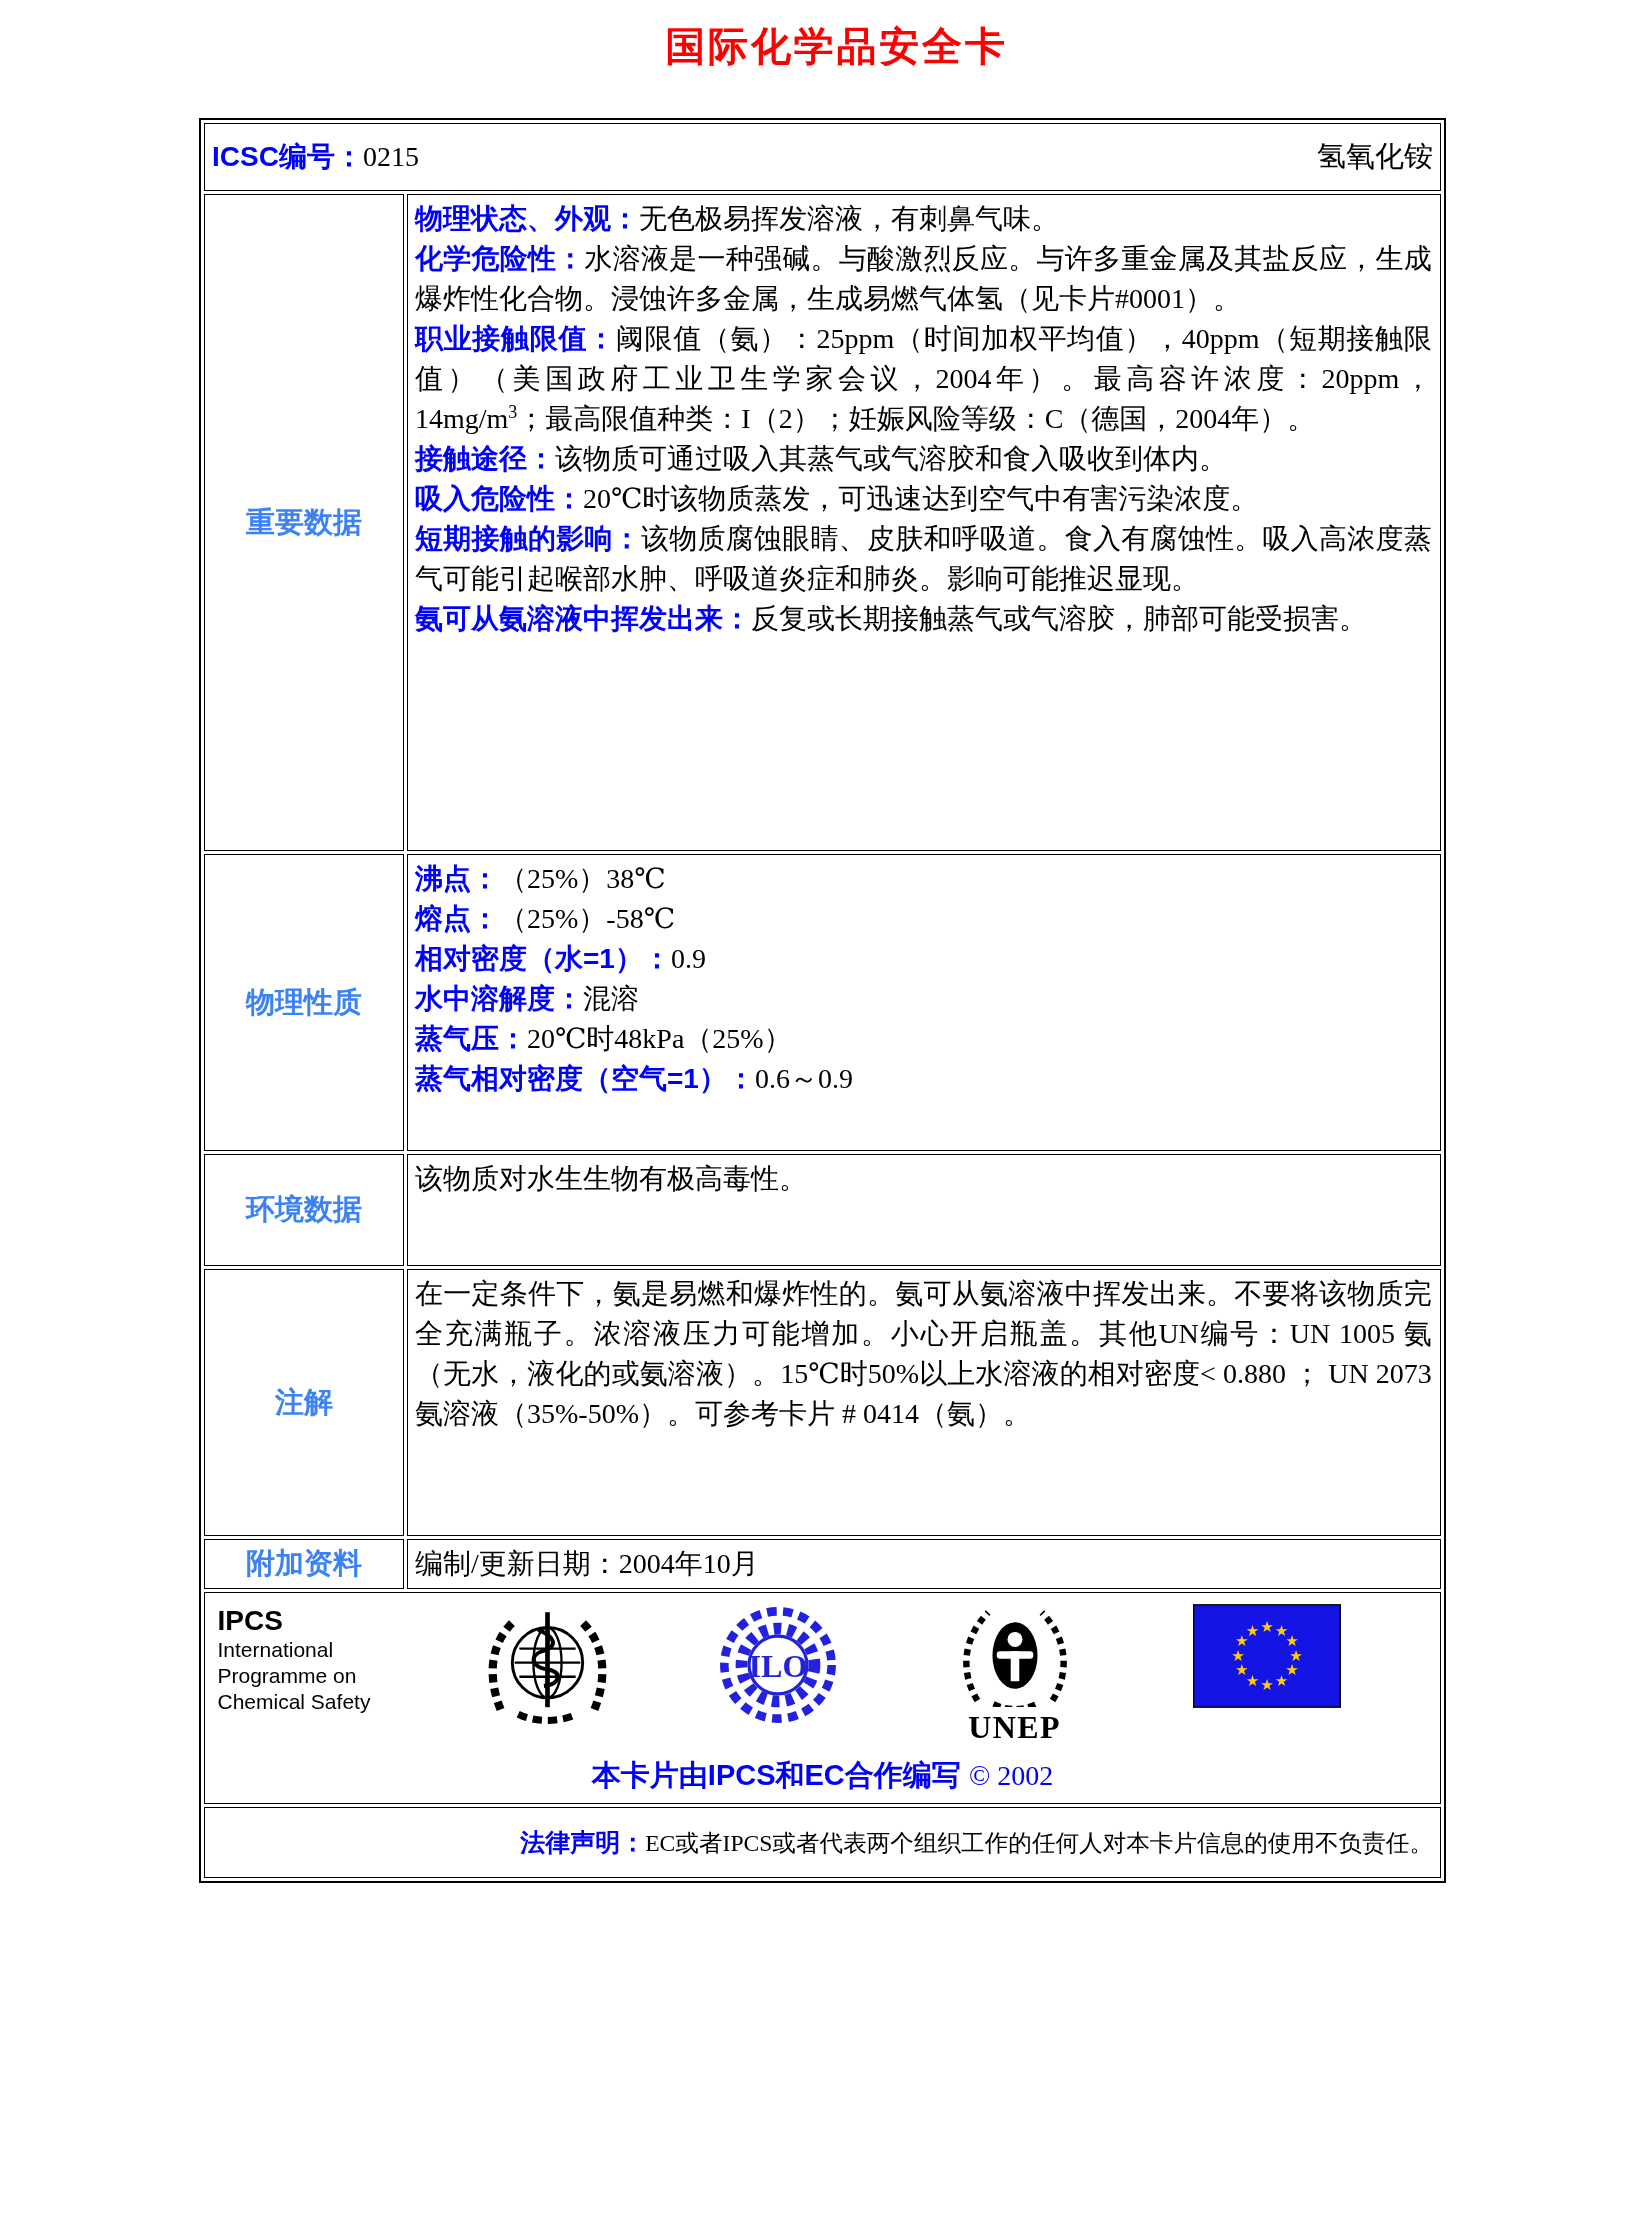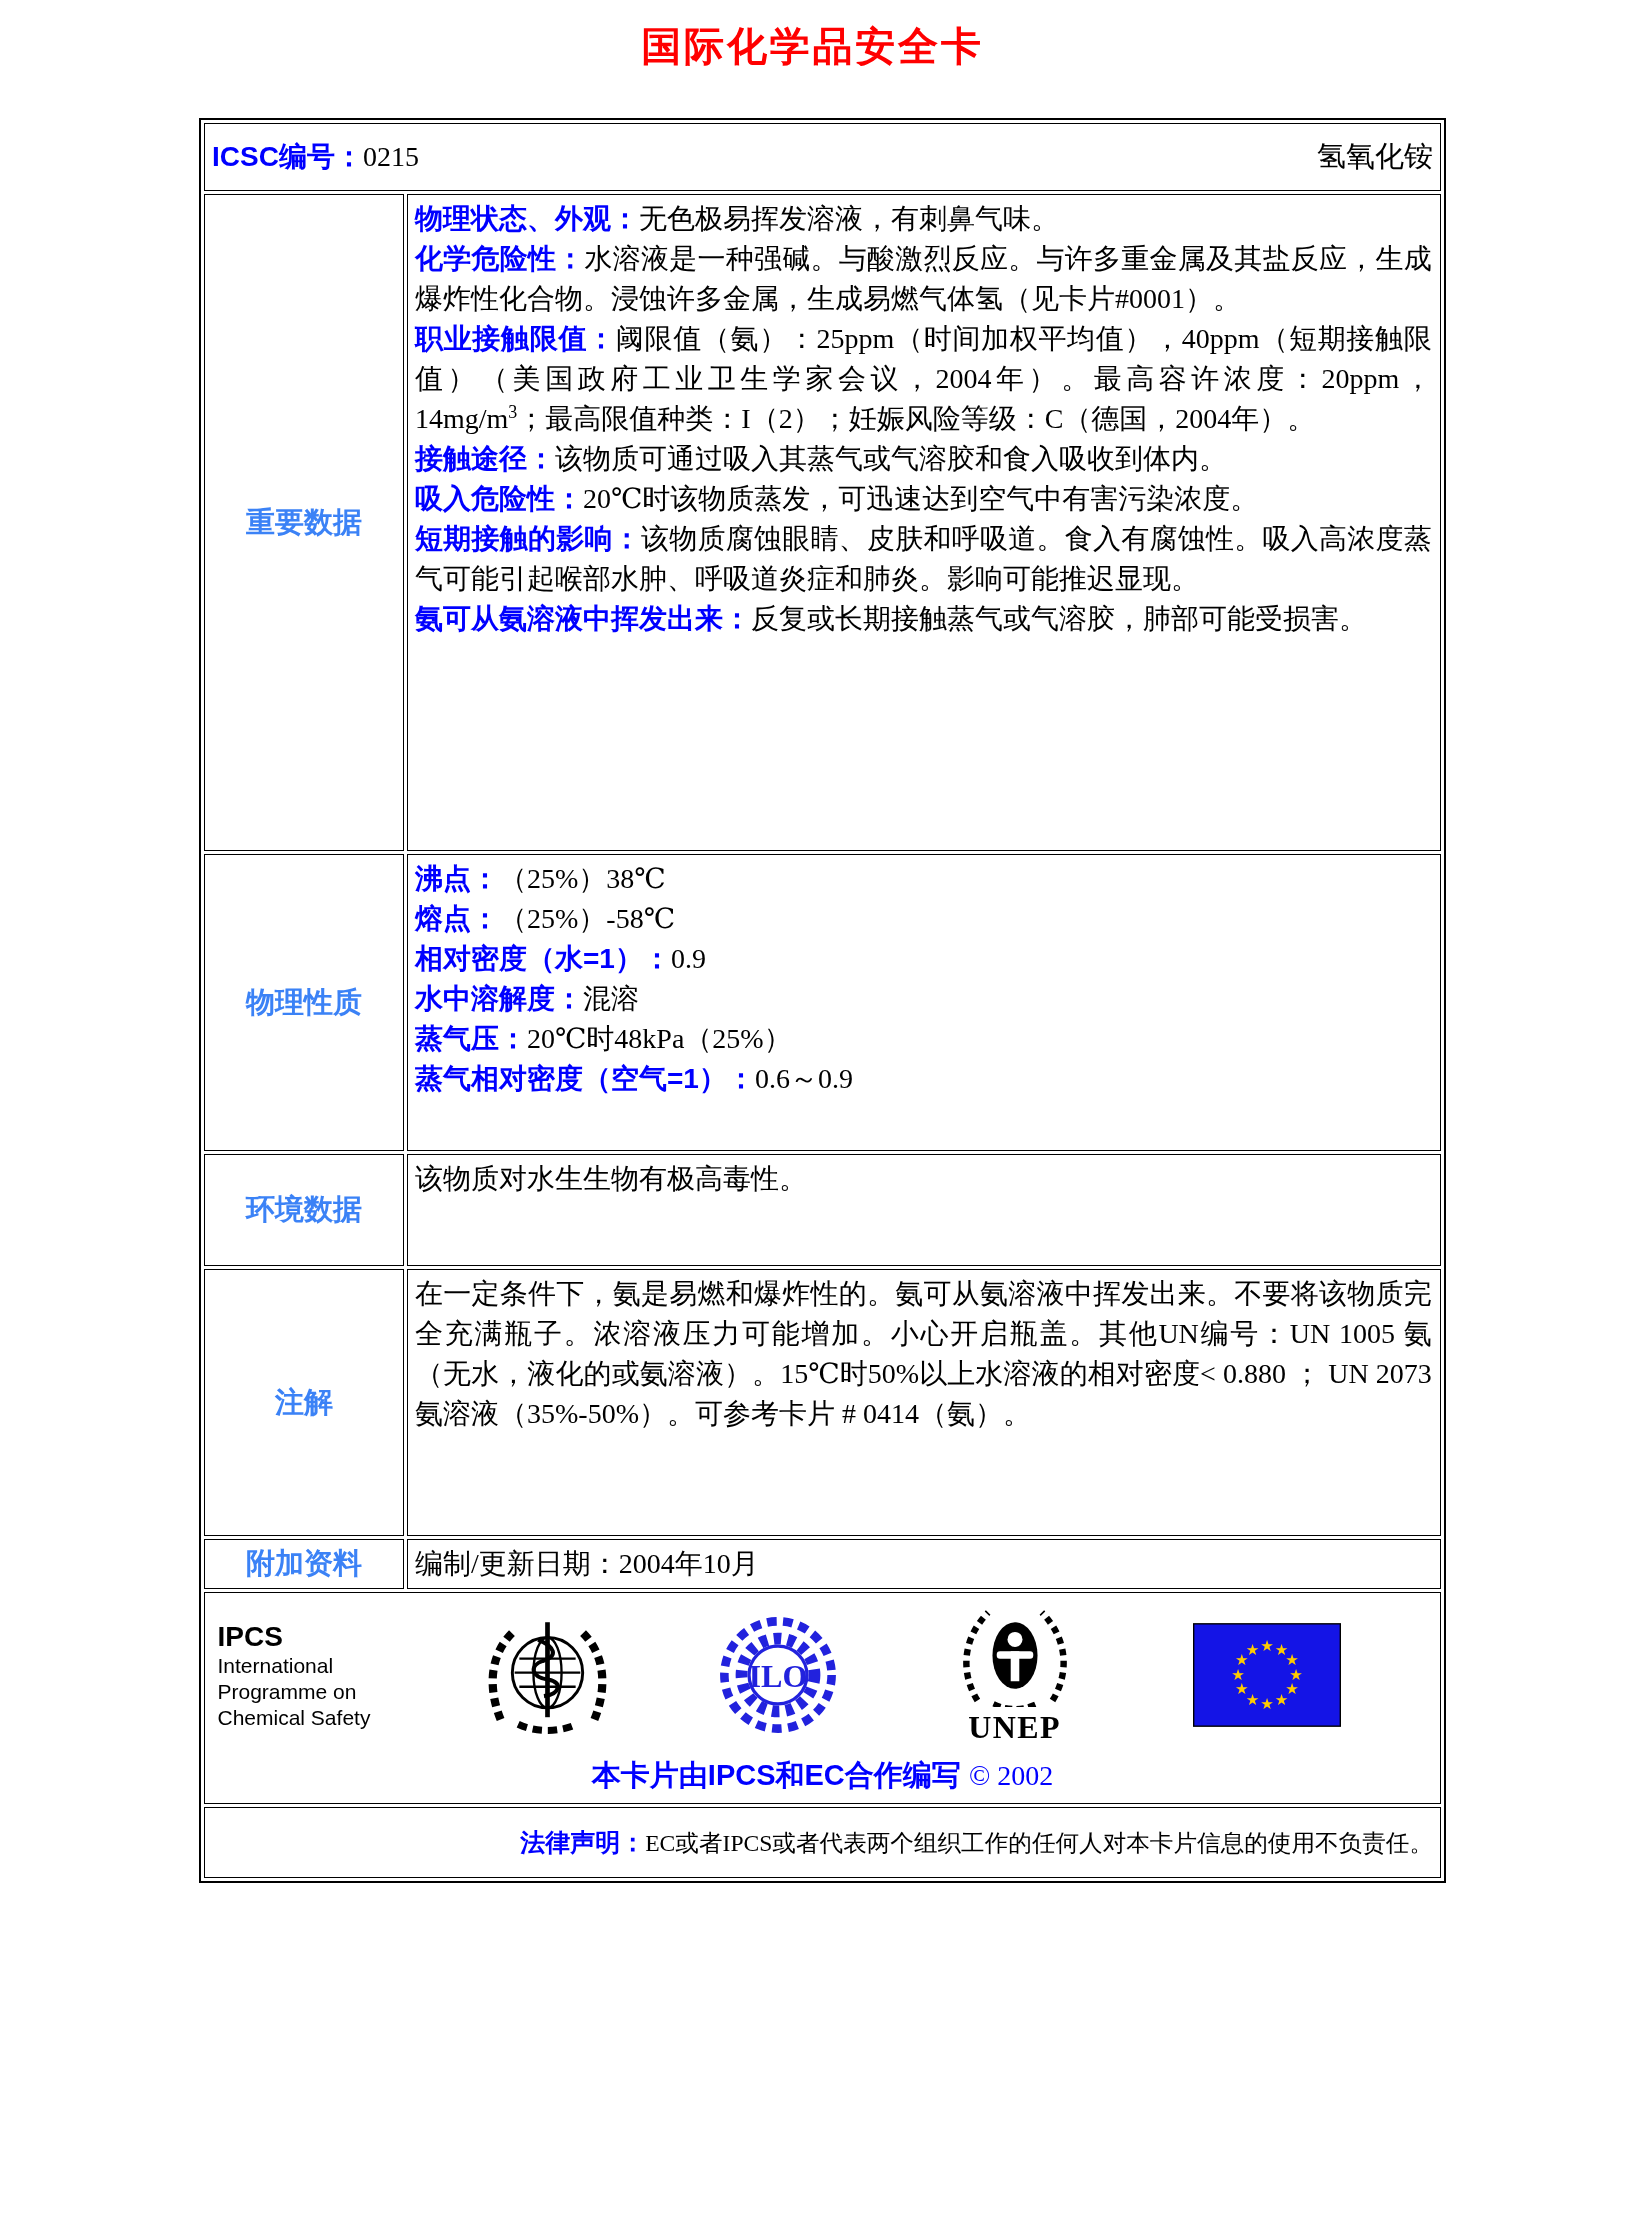--- a/index.html
+++ b/index.html
@@ -2,21 +2,21 @@
 <html style="font-size:11px"><head>
 <meta charset="utf-8">
 <style>
   * { margin:0; padding:0; box-sizing:border-box; }
   html,body { background:#ffffff; }
   .page {
     position:relative; width:1647px; height:2227px; background:#ffffff;
     font-family:"Liberation Serif","DejaVu Serif",serif; color:#000000;
   }
   .doc-title {
-    position:absolute; left:189px; top:19.4px; width:1247px;
+    position:absolute; left:213px; top:19.4px; width:1247px;
     text-align:center; font-size:40px; font-weight:bold; color:#FF0000;
     letter-spacing:2.8px; font-family:"Liberation Serif","DejaVu Serif",serif;
   }
   table.card {
     position:absolute; left:199px; top:118px; width:1247px;
     border:2.8px solid #000; border-collapse:separate; border-spacing:3.5px;
     background:#ffffff;
   }
   td { border:1.4px solid #000; vertical-align:top; background:#ffffff; }
   td.label-cell {
@@ -36,21 +36,21 @@
     color:#0000FF; font-weight:bold;
     font-family:"Liberation Sans","DejaVu Sans",sans-serif;
   }
   .line sup { font-size:18px; line-height:0; }
   .h-important { min-height:655px; }
   .h-physical  { min-height:295px; }
   .h-environ   { min-height:110px; }
   .h-notes     { min-height:265px; }
   .h-addinfo   { min-height:39px; }
   td.footer-cell { padding:11px 0 7px 0; }
-  .logo-row { display:flex; align-items:center; }
+  .logo-row { display:flex; align-items:flex-start; }
   .ipcs-block { margin-left:12.5px; width:161px; font-family:"Liberation Sans","DejaVu Sans",sans-serif; }
   .ipcs-acronym { font-size:28px; font-weight:bold; line-height:33px; }
   .ipcs-sub { font-size:21px; line-height:26px; }
   .logo { flex:none; }
   .who-logo  { margin-left:104px; }
   .ilo-logo  { margin-left:107px; }
   .unep-block{ margin-left:119px; text-align:center; }
   .unep-word { font-size:32px; font-weight:bold; letter-spacing:1.4px; margin-top:0px; font-family:"Liberation Serif","DejaVu Serif",serif; }
   .eu-flag   { margin-left:119px; }
   .credit-line {

